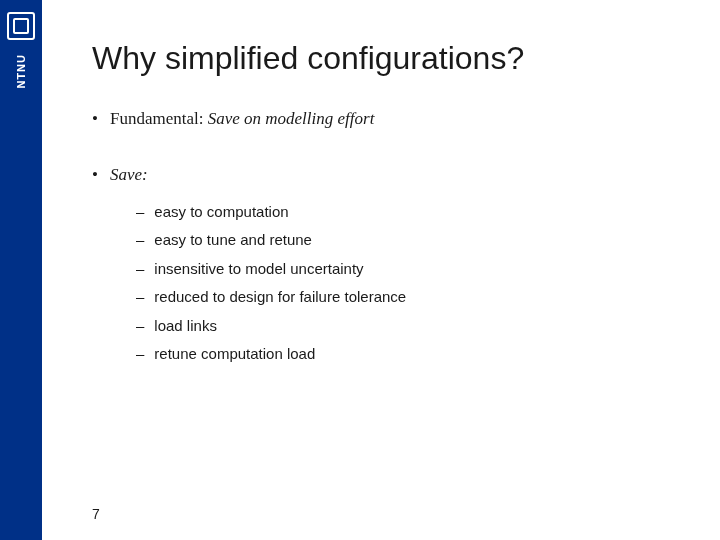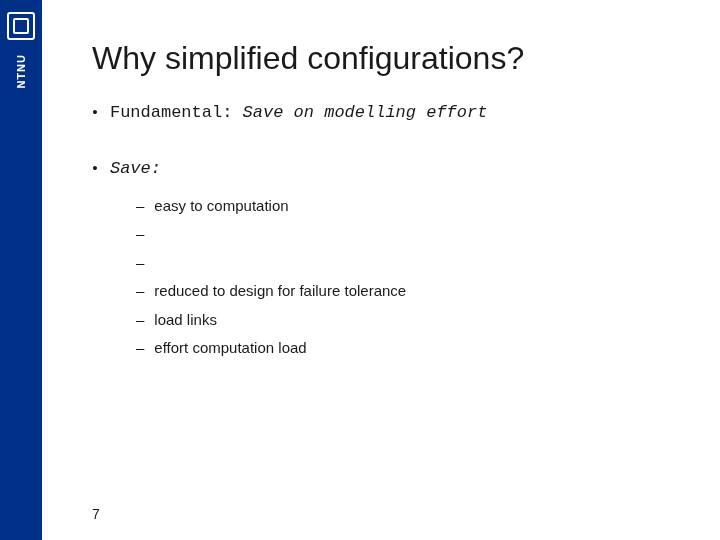--- a/index.html
+++ b/index.html
@@ -59,21 +59,21 @@
       padding: 40px 50px 30px 50px;
       display: flex;
       flex-direction: column;
       position: relative;
     }
 
     .slide-title {
       font-size: 32px;
       font-weight: normal;
       color: #1a1a1a;
-      margin-bottom: 24px;
+      margin-bottom: 30px;
       font-family: Arial, Helvetica, sans-serif;
     }
 
     .bullet-section {
       margin-bottom: 18px;
     }
 
     .bullet-main {
       display: flex;
       align-items: flex-start;
@@ -83,21 +83,21 @@
     }
 
     .bullet-dot {
       margin-right: 12px;
       font-size: 17px;
       line-height: 1.4;
     }
 
     .bullet-text {
       line-height: 1.4;
-      font-family: Liberation Mono, monospace;
+      font-family: Liberation Serif, serif;
     }
 
     .bullet-italic {
       font-style: italic;
     }
 
     .sub-bullets {
       margin-left: 44px;
       margin-top: 4px;
     }
@@ -161,33 +161,35 @@
       <span class="bullet-text bullet-italic">Save:</span>
     </div>
 
     <div class="sub-bullets">
       <div class="sub-bullet">
         <span class="sub-dash">–</span>
         <span class="sub-text">easy to computation</span>
       </div>
       <div class="sub-bullet">
         <span class="sub-dash">–</span>
+        <span class="sub-text">easy to tune and retune</span>
       </div>
       <div class="sub-bullet">
         <span class="sub-dash">–</span>
+        <span class="sub-text">insensitive to model uncertainty</span>
       </div>
       <div class="sub-bullet">
         <span class="sub-dash">–</span>
         <span class="sub-text">reduced to design for failure tolerance</span>
       </div>
       <div class="sub-bullet">
         <span class="sub-dash">–</span>
         <span class="sub-text">load links</span>
       </div>
       <div class="sub-bullet">
         <span class="sub-dash">–</span>
-        <span class="sub-text">effort computation load</span>
+        <span class="sub-text">retune computation load</span>
       </div>
     </div>
   </div>
 
   <div class="page-number">7</div>
 </div>
 
 </body></html>

